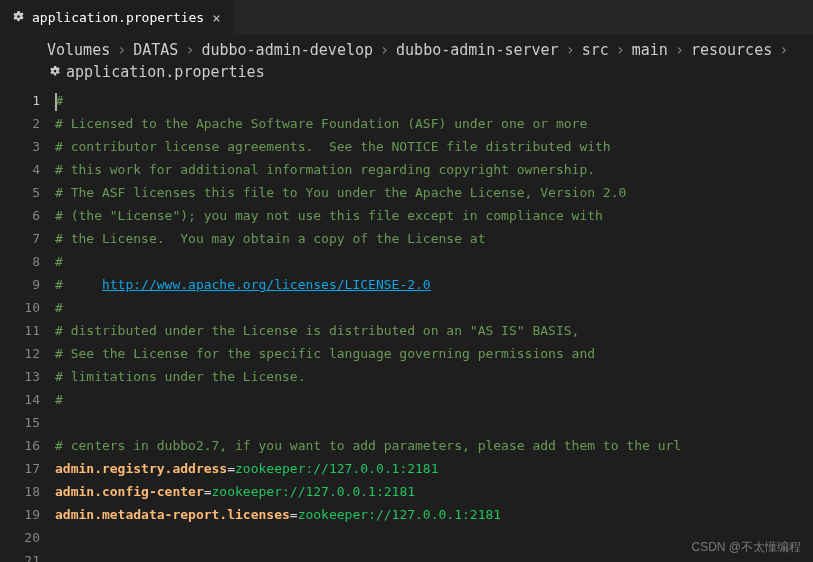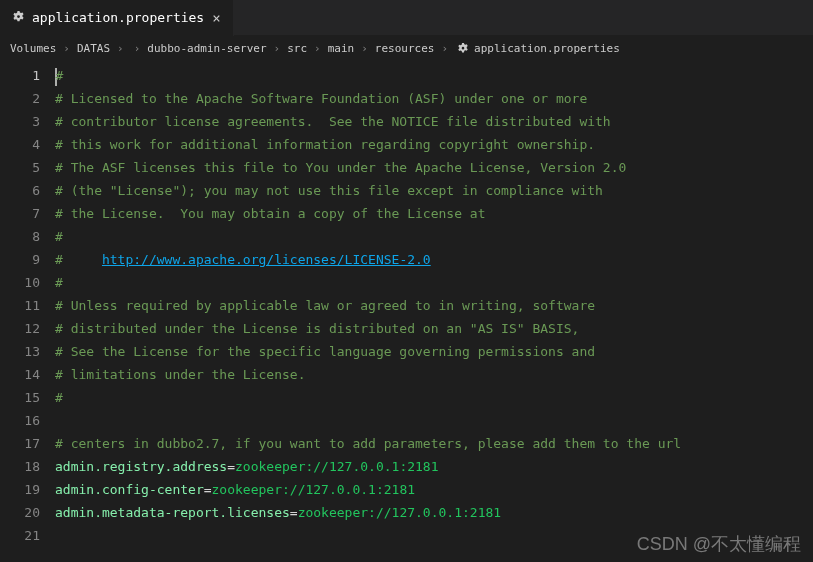--- a/index.html
+++ b/index.html
@@ -30,23 +30,24 @@
 }
 .tab .icon { width: 16px; height: 16px; display: flex; align-items: center; justify-content: center; }
 .tab .label { color: #ffffff; }
 .tab .close { color: #ccc; font-size: 14px; padding: 0 2px; cursor: pointer; }
 .breadcrumbs {
   display: flex;
   align-items: center;
   padding: 5px 10px;
   background: #1e1e1e;
   color: #a1a1a1;
-  font-size: 11px;
+  font-size: 15px;
   gap: 4px;
   flex-wrap: wrap;
+  margin-left: 37px;
 }
 .breadcrumbs .crumb { color: #cccccc; }
 .breadcrumbs .sep { color: #858585; padding: 0 3px; }
 .bc-icon { width: 15px; height: 15px; display: inline-flex; align-items: center; justify-content: center; }
 .editor {
   display: flex;
   background: #1e1e1e;
   height: calc(100% - 36px - 28px);
   overflow: auto;
 }
@@ -59,38 +60,38 @@
   flex-shrink: 0;
 }
 .gutter .ln { height: 23px; line-height: 23px; }
 .gutter .ln.active { color: #c6c6c6; }
 .code {
   padding: 3px 0;
   flex: 1;
 }
 .line { height: 23px; line-height: 23px; white-space: pre; }
 .c-comment { color: #6A9955; }
-.c-key { color: #86efac; }
+.c-key { color: #fdba74; font-weight: bold; }
 .c-value { color: #22c55e; }
 .c-eq { color: #d4d4d4; }
 .c-link { color: #0ea5e9; text-decoration: underline; }
 .cursor {
   display: inline-block;
   width: 1.5px;
   height: 18px;
   background: #aeafad;
   vertical-align: middle;
   margin-right: -1px;
 }
 .watermark {
   position: fixed;
   bottom: 6px;
   right: 12px;
   color: #aaa;
-  font-size: 18px;
+  font-size: 12px;
   font-family: sans-serif;
   opacity: 0.65;
 }
 </style>
 </head>
 <body>
 
 <div class="tab-bar">
   <div class="tab">
     <span class="icon">
@@ -101,20 +102,21 @@
     <span class="label">application.properties</span>
     <span class="close">×</span>
   </div>
 </div>
 
 <div class="breadcrumbs">
   <span class="crumb">Volumes</span>
   <span class="sep">›</span>
   <span class="crumb">DATAS</span>
   <span class="sep">›</span>
+  <span class="crumb">dubbo-admin-develop</span>
   <span class="sep">›</span>
   <span class="crumb">dubbo-admin-server</span>
   <span class="sep">›</span>
   <span class="crumb">src</span>
   <span class="sep">›</span>
   <span class="crumb">main</span>
   <span class="sep">›</span>
   <span class="crumb">resources</span>
   <span class="sep">›</span>
   <span class="bc-icon">
@@ -153,21 +155,20 @@
       <div class="line"><span class="cursor"></span><span class="c-comment">#</span></div>
       <div class="line"><span class="c-comment"># Licensed to the Apache Software Foundation (ASF) under one or more</span></div>
       <div class="line"><span class="c-comment"># contributor license agreements.  See the NOTICE file distributed with</span></div>
       <div class="line"><span class="c-comment"># this work for additional information regarding copyright ownership.</span></div>
       <div class="line"><span class="c-comment"># The ASF licenses this file to You under the Apache License, Version 2.0</span></div>
       <div class="line"><span class="c-comment"># (the "License"); you may not use this file except in compliance with</span></div>
       <div class="line"><span class="c-comment"># the License.  You may obtain a copy of the License at</span></div>
       <div class="line"><span class="c-comment">#</span></div>
       <div class="line"><span class="c-comment">#     </span><span class="c-link">http://www.apache.org/licenses/LICENSE-2.0</span></div>
       <div class="line"><span class="c-comment">#</span></div>
-      <div class="line"><span class="c-comment"># Unless required by applicable law or agreed to in writing, software</span></div>
       <div class="line"><span class="c-comment"># distributed under the License is distributed on an "AS IS" BASIS,</span></div>
       <div class="line"><span class="c-comment"># See the License for the specific language governing permissions and</span></div>
       <div class="line"><span class="c-comment"># limitations under the License.</span></div>
       <div class="line"><span class="c-comment">#</span></div>
       <div class="line"><span></span></div>
       <div class="line"><span class="c-comment"># centers in dubbo2.7, if you want to add parameters, please add them to the url</span></div>
       <div class="line"><span class="c-key">admin.registry.address</span><span class="c-eq">=</span><span class="c-value">zookeeper://127.0.0.1:2181</span></div>
       <div class="line"><span class="c-key">admin.config-center</span><span class="c-eq">=</span><span class="c-value">zookeeper://127.0.0.1:2181</span></div>
       <div class="line"><span class="c-key">admin.metadata-report.licenses</span><span class="c-eq">=</span><span class="c-value">zookeeper://127.0.0.1:2181</span></div>
     </div>

